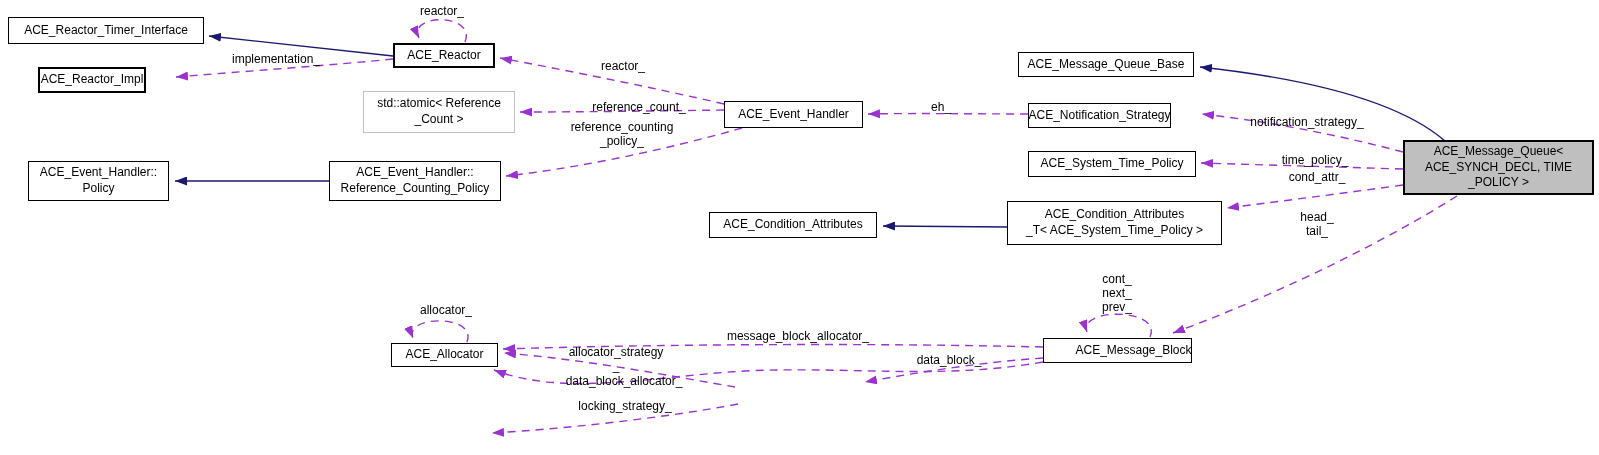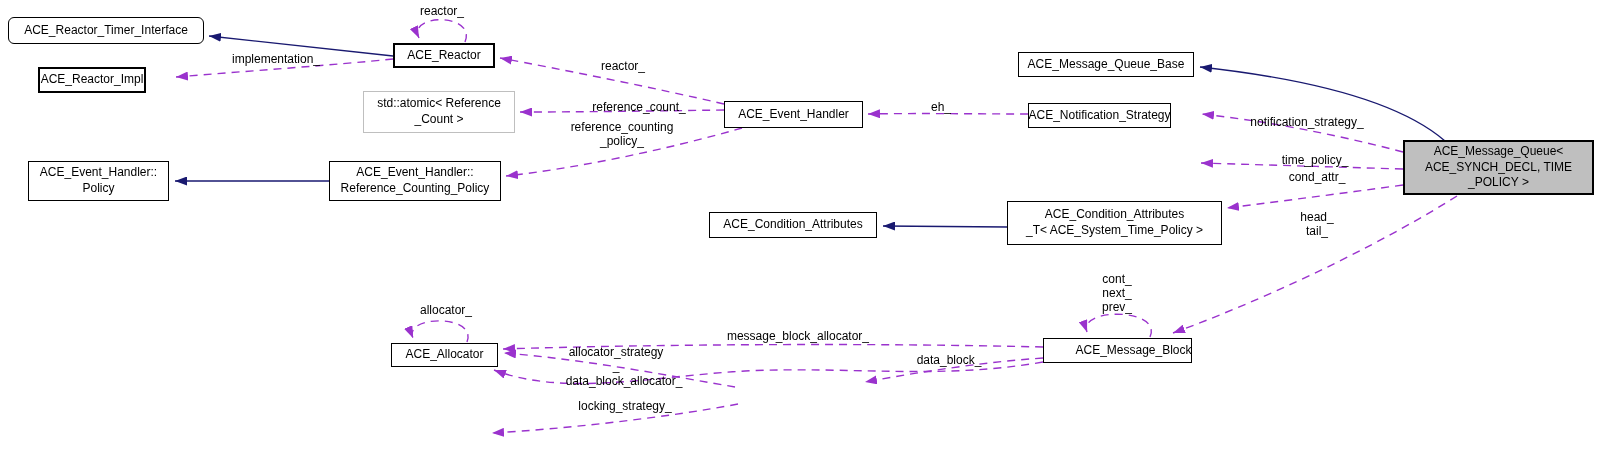--- a/index.html
+++ b/index.html
@@ -76,35 +76,36 @@
       <path class="usage-path" d="M 1150 337 C 1163 308, 1078 307, 1087 332" marker-end="url(#arrow-pur)"></path>
       <path class="usage-path" d="M 1043 347 C 880 343, 660 344, 503 349" marker-end="url(#arrow-pur)"></path>
       <path class="usage-path" d="M 1043 358 C 985 362, 925 371, 865 382" marker-end="url(#arrow-pur)"></path>
       <path class="usage-path" d="M 735 387 C 670 376, 590 360, 504 353" marker-end="url(#arrow-pur)"></path>
       <path class="usage-path" d="M 1043 362 C 940 380, 850 366, 745 371 C 655 376, 565 397, 494 370" marker-end="url(#arrow-pur)"></path>
       <path class="usage-path" d="M 738 404 C 670 417, 565 429, 492 433" marker-end="url(#arrow-pur)"></path>
       <path class="usage-path" d="M 467 342 C 478 314, 403 315, 413 338" marker-end="url(#arrow-pur)"></path>
     </g>
   </svg>
 
-  <div class="node" style="left:8px;top:17px;width:196px;height:27px;border-radius:6px;">ACE_Reactor_Timer_Interface</div>
+  <div class="node" style="left:8px;top:17px;width:196px;height:27px;">ACE_Reactor_Timer_Interface</div>
   <div class="node thick" style="left:38px;top:67px;width:108px;height:26px;text-align:right;">ACE_Reactor_Impl</div>
   <div class="node thick" style="left:393px;top:43px;width:102px;height:25px;">ACE_Reactor</div>
   <div class="node gray-border" style="left:363px;top:91px;width:152px;height:42px;">std::atomic&lt; Reference
 _Count &gt;</div>
   <div class="node" style="left:724px;top:101px;width:139px;height:27px;">ACE_Event_Handler</div>
   <div class="node" style="left:28px;top:161px;width:141px;height:40px;">ACE_Event_Handler::
 Policy</div>
   <div class="node" style="left:329px;top:161px;width:172px;height:40px;">ACE_Event_Handler::
 Reference_Counting_Policy</div>
   <div class="node" style="left:709px;top:212px;width:168px;height:26px;">ACE_Condition_Attributes</div>
   <div class="node" style="left:1007px;top:201px;width:215px;height:44px;">ACE_Condition_Attributes
 _T&lt; ACE_System_Time_Policy &gt;</div>
   <div class="node" style="left:1018px;top:52px;width:176px;height:25px;">ACE_Message_Queue_Base</div>
   <div class="node" style="left:1028px;top:103px;width:143px;height:25px;">ACE_Notification_Strategy</div>
+  <div class="node" style="left:1028px;top:151px;width:168px;height:26px;">ACE_System_Time_Policy</div>
   <div class="node highlight" style="left:1403px;top:140px;width:191px;height:55px;">ACE_Message_Queue&lt;
 ACE_SYNCH_DECL, TIME
 _POLICY &gt;</div>
   <div class="node" style="left:1043px;top:338px;width:149px;height:25px;padding-left:32px;">ACE_Message_Block</div>
   <div class="node" style="left:391px;top:343px;width:107px;height:24px;">ACE_Allocator</div>
   <div class="node" style="left:402px;top:423px;width:90px;height:24px;margin-top:40px;">ACE_Lock</div>
 
   <div class="elabel" style="left:442px;top:4px;">reactor_</div>
   <div class="elabel" style="left:276px;top:52px;">implementation_</div>
   <div class="elabel" style="left:623px;top:59px;">reactor_</div>

